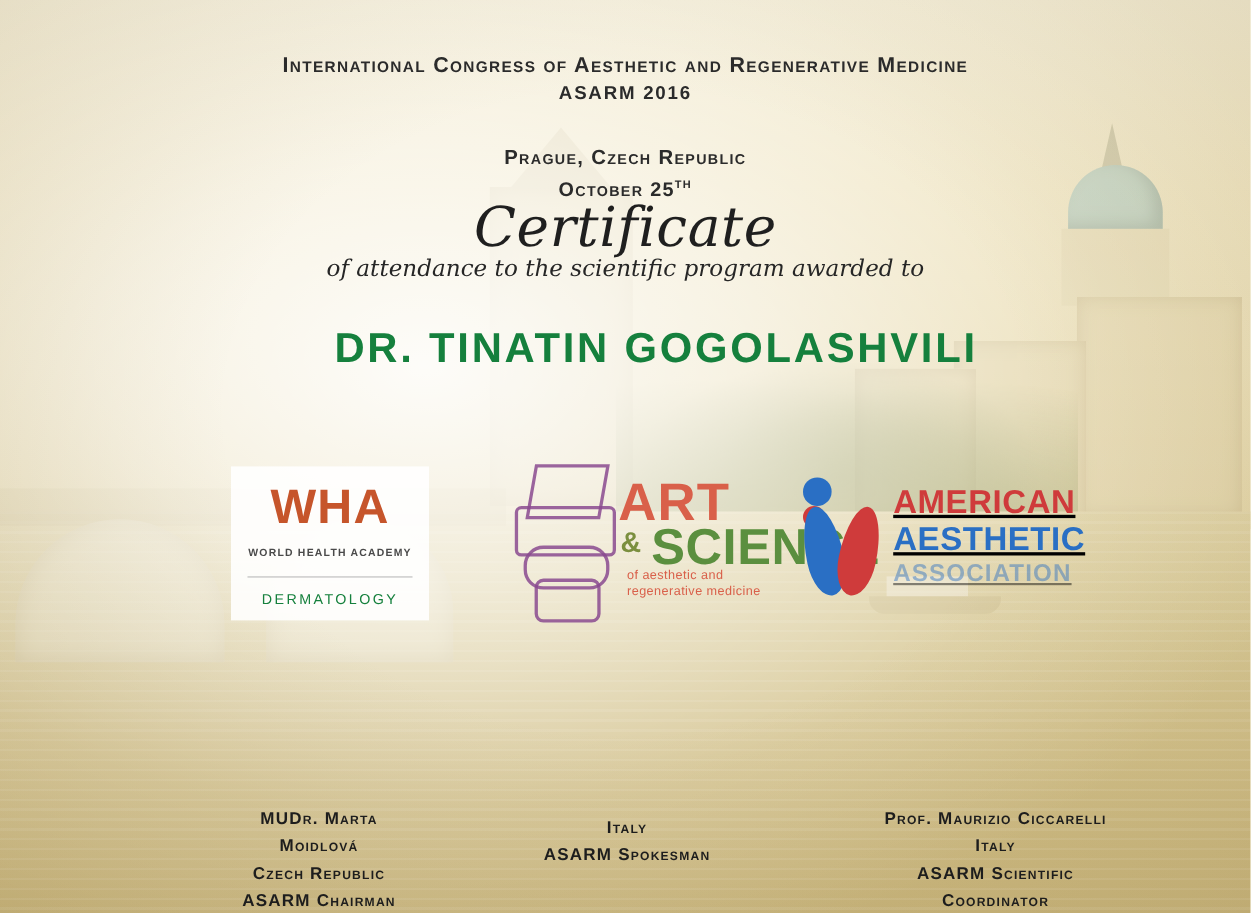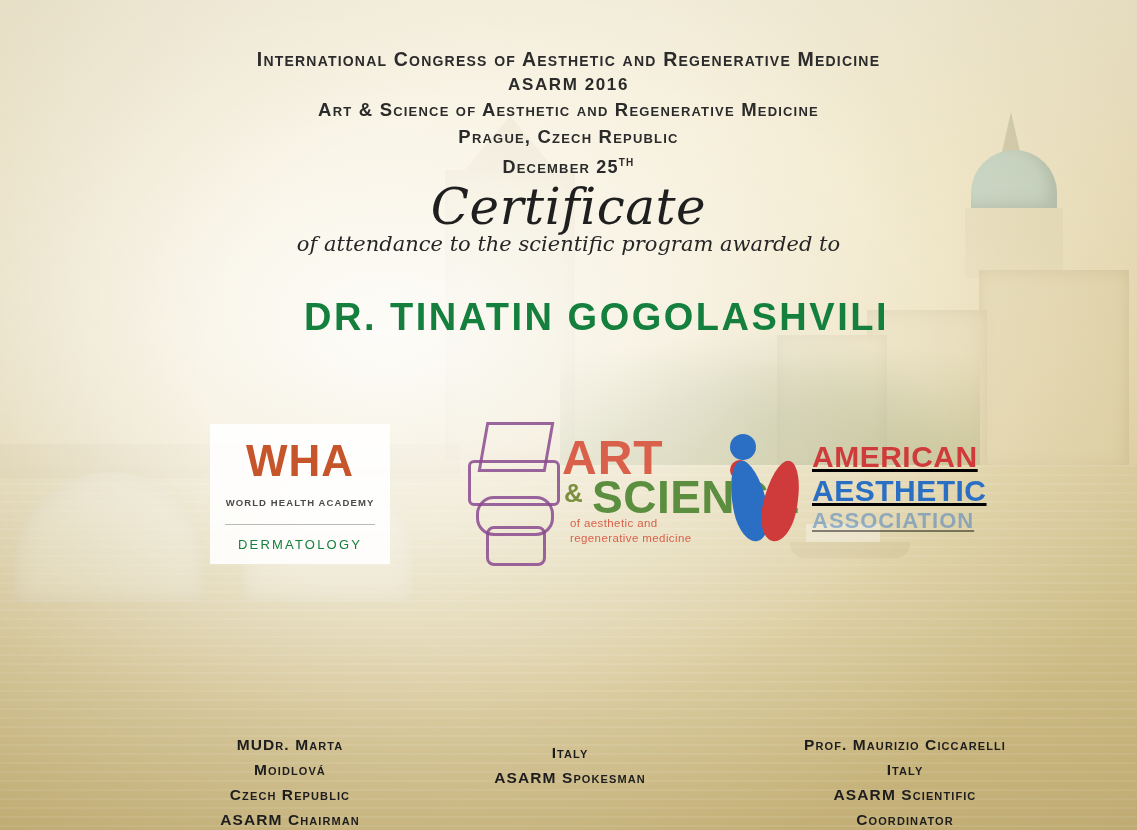--- a/index.html
+++ b/index.html
@@ -186,21 +186,21 @@
   }
   .line-caps {
     font-family: "Liberation Sans", sans-serif;
     font-variant: small-caps;
     letter-spacing: 1.2px;
     font-weight: 700;
   }
   .l1 { font-size: 19.5px; line-height: 26px; }
   .l2 { font-size: 17px; line-height: 25px; letter-spacing: 1.6px; }
   .l3 { font-size: 18.5px; line-height: 26px; }
-  .l4 { font-size: 18.5px; line-height: 27px; }
+  .l4 { font-size: 18.5px; line-height: 27px; margin-top: 32px; }
   .l5 { font-size: 18px; line-height: 26px; }
   .l5 sup { font-size: 10px; }
 
   .cert-word {
     position: absolute;
     top: 178px;
     width: 100%;
     text-align: center;
     font-family: "DejaVu Serif", serif;
     font-size: 50px;
@@ -456,23 +456,22 @@
 
     <div class="bg-haze"></div>
     <div class="bg-vignette"></div>
   </div>
 
   <div class="content">
 
     <div class="heading-block">
       <div class="line-caps l1">International Congress of Aesthetic and Regenerative Medicine</div>
       <div class="line-caps l2">ASARM 2016</div>
-      <div class="line-caps l3">Art &amp; Science of Aesthetic and Regenerative Medicine</div>
       <div class="line-caps l4">Prague, Czech Republic</div>
-      <div class="line-caps l5"><span>December 25</span><sup>TH</sup></div>
+      <div class="line-caps l5"><span>October 25</span><sup>TH</sup></div>
     </div>
 
     <div class="cert-word">Certificate</div>
     <div class="cert-sub">of attendance to the scientific program awarded to</div>
     <div class="recipient">DR. TINATIN GOGOLASHVILI</div>
 
     <div class="logos">
 
       <div class="logo-wha">
         <div class="wha-mark">WHA</div>

